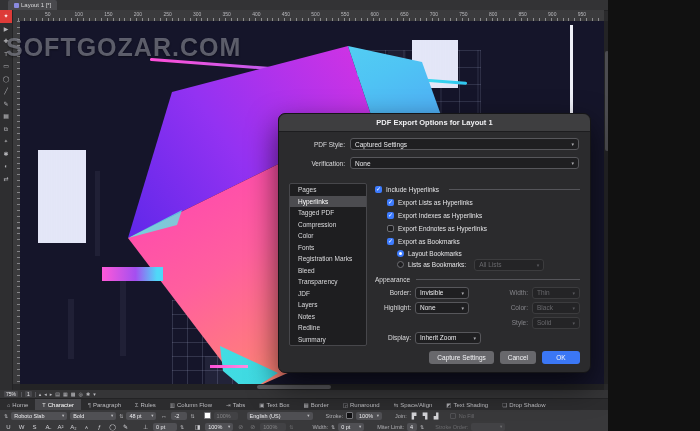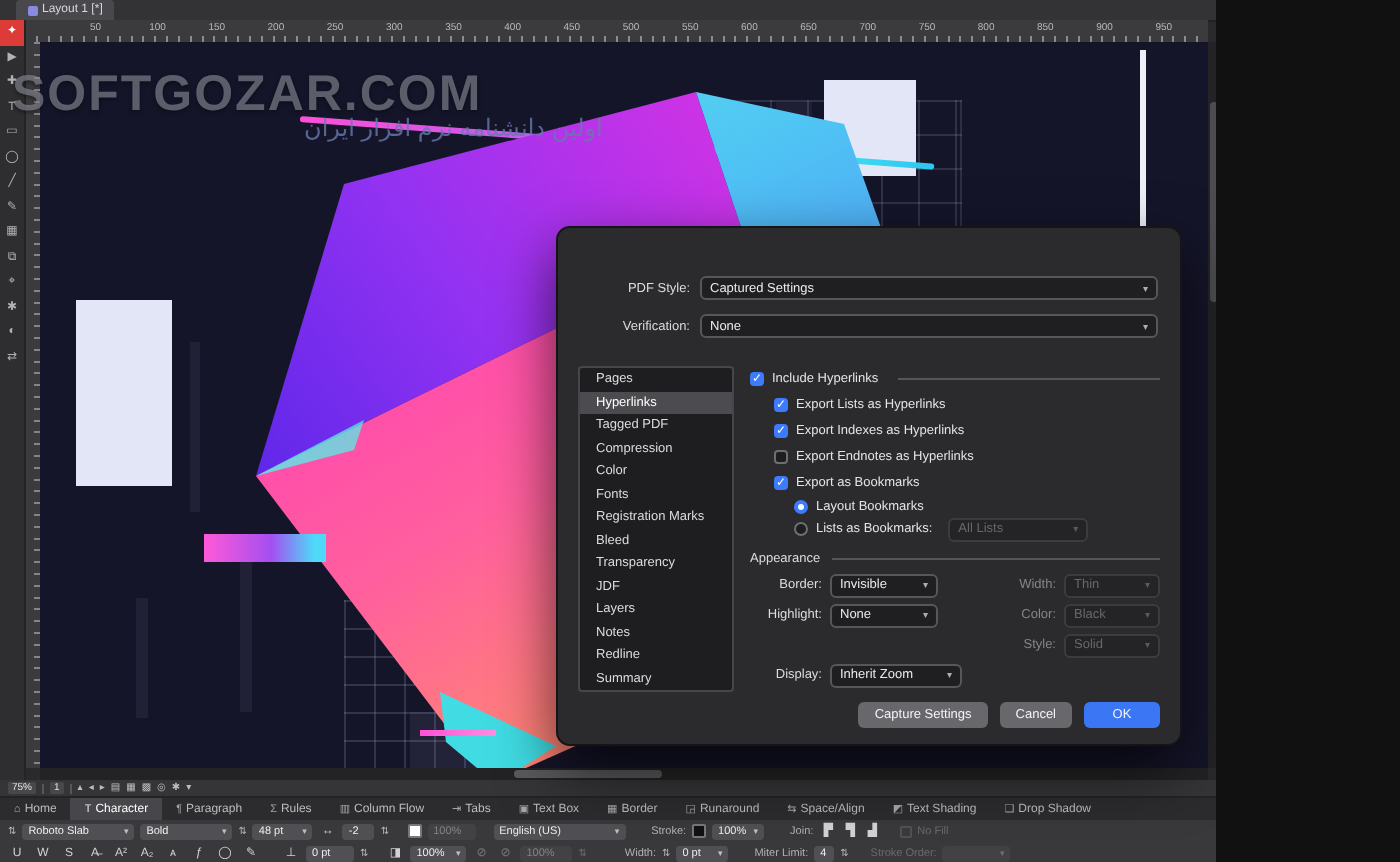--- a/index.html
+++ b/index.html
@@ -235,21 +235,20 @@
     <div class="face face3"></div>
     <div class="face face2"></div>
     <div class="face sliver-left"></div>
     <div class="face sliver-bottom"></div>
     <div class="grad-bar"></div>
     <div class="pink-line"></div>
     <div class="white-line"></div>
   </div>
 
   <div class="wm">SOFTGOZAR.COM</div>
-  <div class="wm-sub">اولین دانشنامه نرم افزار ایران</div>
 
   <div class="vscroll">
       <div class="thumb"></div>
     </div>
   <div class="hscroll">
       <div class="thumb"></div>
     </div>
   <div class="statusbar">
     <span class="mini">
         <span>75%</span>
@@ -433,20 +432,21 @@
       <div>
 
       <div class="pitem">
             <span>Default</span>
           </div>
         </div>
     </div>
   </div>
 
   <div class="dialog">
+    <div class="dlg-title">PDF Export Options for Layout 1</div>
 
     <div class="dlg-row" style="left:8px;top:24px;width:292px;">
       <span class="dlg-lbl">PDF Style:</span>
       <div class="select" style="flex:1;">
         <span>Captured Settings</span>
       </div>
     </div>
     <div class="dlg-row" style="left:8px;top:43px;width:292px;">
       <span class="dlg-lbl">Verification:</span>
       <div class="select" style="flex:1;">

